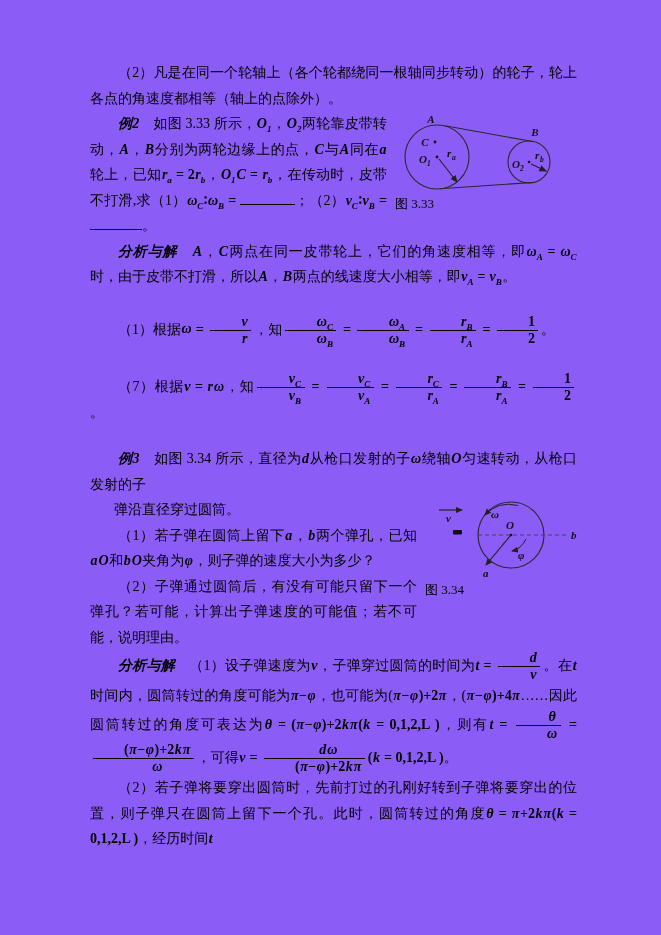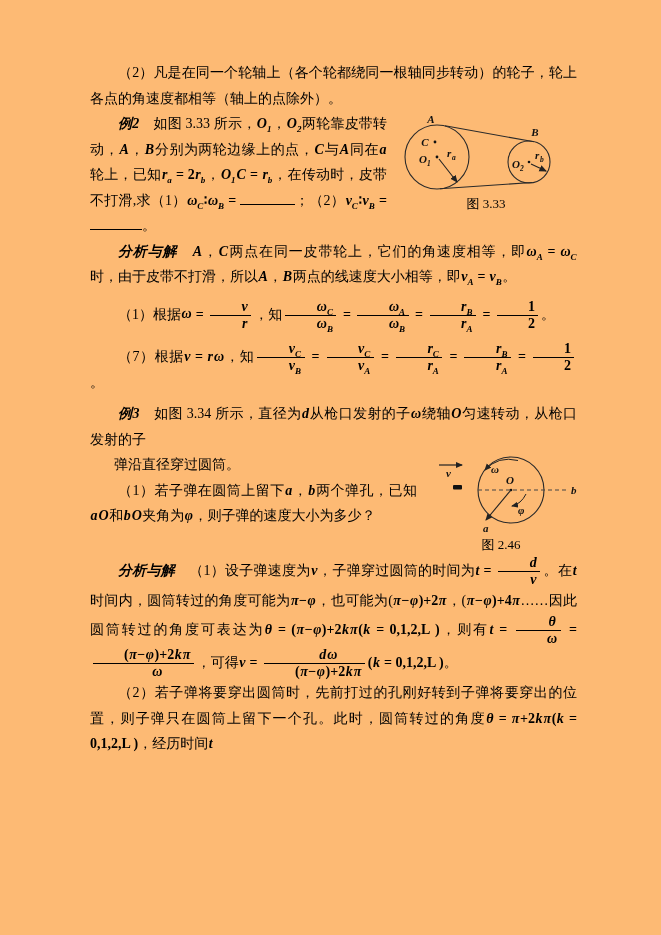--- a/index.html
+++ b/index.html
@@ -1,37 +1,37 @@
 <!DOCTYPE html>
 <html><head>
 <meta charset="utf-8">
 <style>
   html,body{margin:0;padding:0;background:#e8e8e8;}
   .page{
-    width:661px;height:935px;background:#fdba74;box-sizing:border-box;
+    width:661px;height:935px;background:#8b5cf6;box-sizing:border-box;
     padding:60px 84px 40px 90px;margin:0 auto;overflow:hidden;
     font-family:"Liberation Serif","DejaVu Serif",serif;
     font-size:14px;color:#000;
   }
   .para{margin:0;text-indent:2em;line-height:25.5px;text-align:justify;}
   .noindent{text-indent:0;margin-left:24px;}
-  .eq{margin:9px 0;line-height:1.3;}
+  .eq{margin:24px 0;line-height:1.3;}
   .clear{clear:right;}
   .b{font-weight:bold;font-style:italic;}
   .m{font-style:italic;font-weight:bold;font-family:"Liberation Serif","DejaVu Serif",serif;padding:0 0.5px;}
   .mb{font-weight:bold;}
   sub.msub{font-size:9px;font-style:italic;font-weight:bold;line-height:0;}
   .blank{display:inline-block;border-bottom:1px solid #000;height:13px;vertical-align:baseline;}
   .frac{display:inline-flex;flex-direction:column;text-align:center;vertical-align:middle;margin:0 3px;line-height:1.15;}
   .frac .num{display:block;border-bottom:1px solid #000;padding:0 3px;}
   .frac .den{display:block;padding:0 3px;}
   .fig{float:right;}
   .fig33{width:182px;margin:4px 0 2px 8px;}
   .fig34{width:152px;margin:2px 0 2px 8px;}
-  .figcap{text-align:center;font-size:13px;line-height:16px;margin-top:1px;}
+  .figcap{text-align:left;font-size:13px;line-height:16px;margin-top:1px;}
   svg{display:block;}
   svg .mt{font:italic bold 11px "Liberation Serif","DejaVu Serif",serif;fill:#111;}
   svg .mts{font:italic bold 7.5px "Liberation Serif","DejaVu Serif",serif;fill:#111;}
   svg .stroke{stroke:#2a2a2a;fill:none;stroke-width:1.1;}
 </style>
 </head>
 <body>
 
 <div class="page">
 
@@ -119,25 +119,26 @@
       <path d="M93,6.5 Q73,1.5 60,16" fill="none" stroke="#222" stroke-width="1" marker-end="url(#ah2)"></path>
       <line x1="14" y1="11" x2="37" y2="11" stroke="#222" stroke-width="1.2" marker-end="url(#ah2)"></line>
       <rect x="28" y="31" width="9" height="4.5" rx="1" fill="#111"></rect>
       <text class="mt" x="66" y="19">ω</text>
       <text class="mt" x="81" y="30">O</text>
       <text class="mt" x="146" y="40">b</text>
       <text class="mt" x="58" y="78">a</text>
       <text class="mt" x="93" y="60">φ</text>
       <text class="mt" x="21" y="23">v</text>
     </svg>
-    <div class="figcap">图 2.46</div>
+    <div class="figcap">图 3.34</div>
   </div>
 
   <p class="para noindent"><span class="t"><span>弹沿直径穿过圆筒。</span></span></p>
   <p class="para"><span class="t"><span>（1）若子弹在圆筒上留下</span></span><span class="m"><span>a</span></span><span class="t"><span>，</span></span><span class="m"><span>b</span></span><span class="t"><span>两个弹孔，已知</span></span><span class="m"><span>a</span></span><span class="m"><span>O</span></span><span class="t"><span>和</span></span><span class="m"><span>b</span></span><span class="m"><span>O</span></span><span class="t"><span>夹角为</span></span><span class="m"><span>φ</span></span><span class="t"><span>，则子弹的速度大小为多少？</span></span></p>
+  <p class="para"><span class="t"><span>（2）子弹通过圆筒后，有没有可能只留下一个弹孔？若可能，计算出子弹速度的可能值；若不可能，说明理由。</span></span></p>
   <p class="para clear"><span class="b"><span>分析与解</span></span><span class="t"><span>　（1）设子弹速度为</span></span><span class="m"><span>v</span></span><span class="t"><span>，子弹穿过圆筒的时间为</span></span><span class="m"><span>t</span></span><span class="mb"><span> = </span></span><span class="frac">
         <span class="num"><span class="m"><span>d</span></span></span>
         <span class="den"><span class="m"><span>v</span></span></span>
       </span><span class="t"><span>。在</span></span><span class="m"><span>t</span></span><span class="t"><span>时间内，圆筒转过的角度可能为</span></span><span class="m"><span>π</span></span><span class="mb"><span>−</span></span><span class="m"><span>φ</span></span><span class="t"><span>，也可能为(</span></span><span class="m"><span>π</span></span><span class="mb"><span>−</span></span><span class="m"><span>φ</span></span><span class="mb"><span>)+2</span></span><span class="m"><span>π</span></span><span class="t"><span>，(</span></span><span class="m"><span>π</span></span><span class="mb"><span>−</span></span><span class="m"><span>φ</span></span><span class="mb"><span>)+4</span></span><span class="m"><span>π</span></span><span class="t"><span>……因此圆筒转过的角度可表达为</span></span><span class="m"><span>θ</span></span><span class="mb"><span> = (</span></span><span class="m"><span>π</span></span><span class="mb"><span>−</span></span><span class="m"><span>φ</span></span><span class="mb"><span>)+2</span></span><span class="m"><span>k</span></span><span class="m"><span>π</span></span><span class="mb"><span>(</span></span><span class="m"><span>k</span></span><span class="mb"><span> = 0,1,2,L )</span></span><span class="t"><span>，则有</span></span><span class="m"><span>t</span></span><span class="mb"><span> = </span></span><span class="frac">
         <span class="num"><span class="m"><span>θ</span></span></span>
         <span class="den"><span class="m"><span>ω</span></span></span>
       </span><span class="mb"><span> = </span></span><span class="frac">
         <span class="num"><span class="mb"><span>(</span></span><span class="m"><span>π</span></span><span class="mb"><span>−</span></span><span class="m"><span>φ</span></span><span class="mb"><span>)+2</span></span><span class="m"><span>k</span></span><span class="m"><span>π</span></span></span>
         <span class="den"><span class="m"><span>ω</span></span></span>
       </span><span class="t"><span>，可得</span></span><span class="m"><span>v</span></span><span class="mb"><span> = </span></span><span class="frac">

